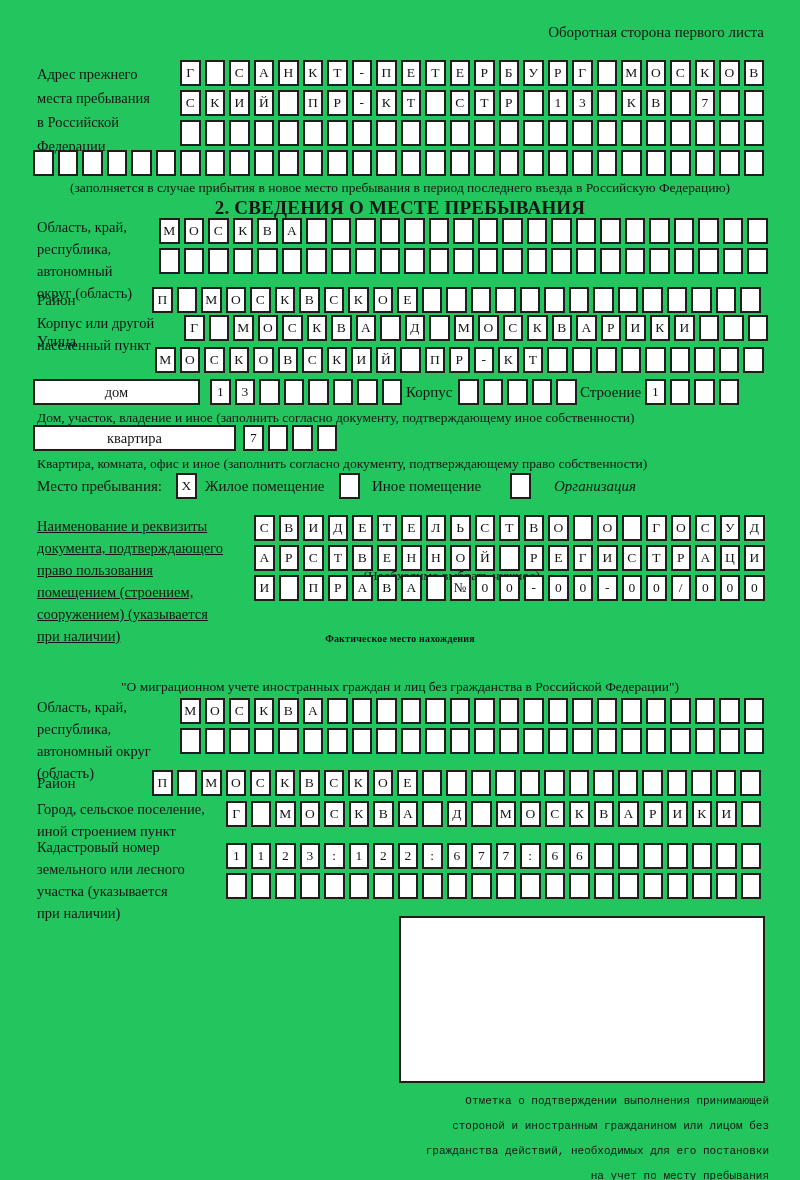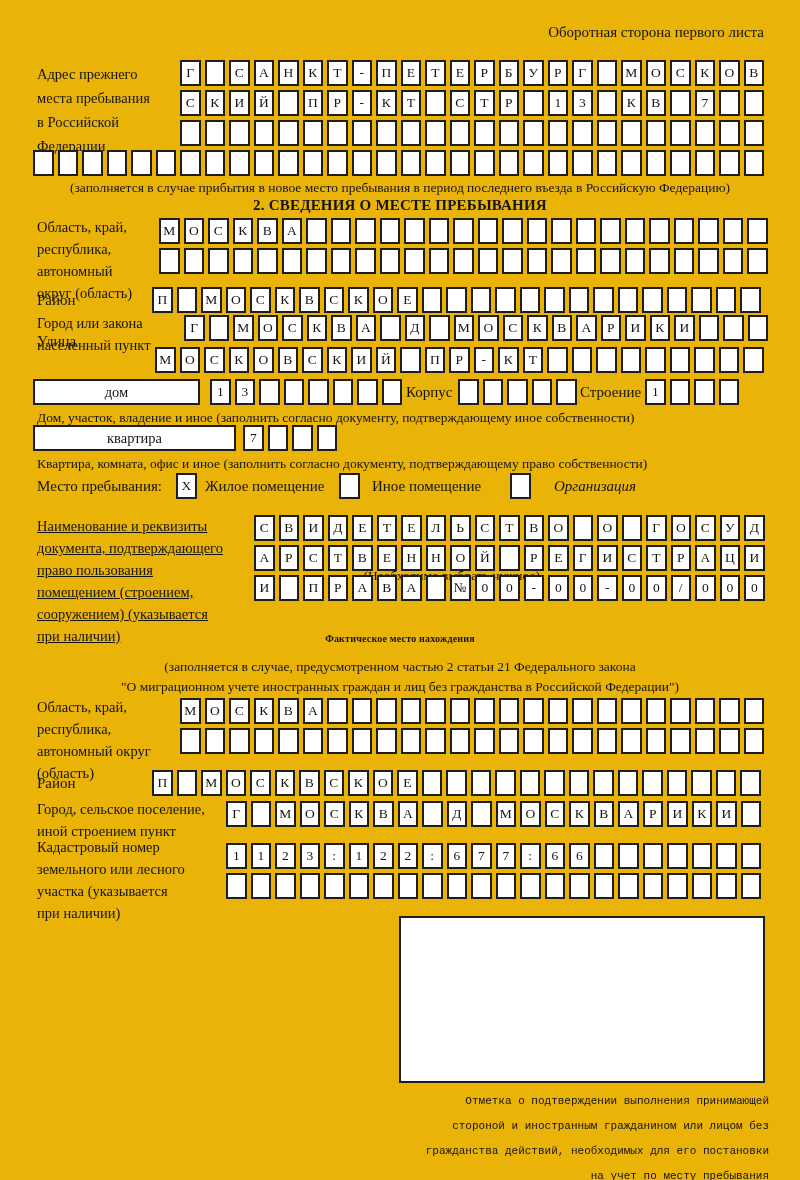--- a/index.html
+++ b/index.html
@@ -1,28 +1,28 @@
 <!DOCTYPE html>
 <html><head>
 <meta charset="utf-8">
 <style>
   html,body{margin:0;padding:0;background:#fff;}
-  .page{position:relative;width:800px;height:1180px;background:#eab308;overflow:hidden;
+  .page{position:relative;width:800px;height:1180px;background:#22c55e;overflow:hidden;
         font-family:"Liberation Serif","DejaVu Serif",serif;color:#141414;}
   .abs{position:absolute;}
   .cells{display:flex;gap:4px;}
   .cell{box-sizing:border-box;width:20.5px;height:26px;border:2px solid #1e1e1e;
         display:flex;align-items:center;justify-content:center;
         font-size:13.5px;line-height:1;background:#fff;}
   .lbl{font-size:15px;line-height:22px;white-space:nowrap;}
   .lbl-lines div{font-size:14.5px;line-height:22px;white-space:nowrap;}
   .lbl-lines.lh24 div{line-height:24px;}
   .cap{font-size:13.5px;white-space:nowrap;}
   .centered{left:0;width:800px;text-align:center;}
-  .title{font-weight:bold;font-size:15px;letter-spacing:.2px;}
+  .title{font-weight:bold;font-size:19px;letter-spacing:.2px;}
   .widebox{box-sizing:border-box;border:2px solid #1e1e1e;height:26px;
            display:flex;align-items:center;justify-content:center;font-size:14.5px;background:#fff;}
   .bigbox{box-sizing:border-box;border:2px solid #1e1e1e;background:#fff;}
   .stampcap div{font-size:11px;line-height:25px;text-align:right;white-space:nowrap;font-family:Liberation Mono, monospace;}
 </style>
 </head>
 <body>
 
 <div class="page">
 
@@ -232,21 +232,21 @@
       <span class="cell"></span>
       <span class="cell"></span>
       <span class="cell"></span>
       <span class="cell"></span>
       <span class="cell"></span>
       <span class="cell"></span>
       <span class="cell"></span>
     </div>
 
   <div class="abs lbl-lines" style="left:37px;top:312px;">
-    <div>Город или закона</div>
+    <div>Корпус или другой</div>
     <div>населенный пункт</div>
   </div>
   <div class="abs cells" style="left:184px;top:315px;">
       <span class="cell">Г</span>
       <span class="cell"></span>
       <span class="cell">М</span>
       <span class="cell">О</span>
       <span class="cell">С</span>
       <span class="cell">К</span>
       <span class="cell">В</span>
@@ -422,21 +422,20 @@
       <span class="cell">-</span>
       <span class="cell">0</span>
       <span class="cell">0</span>
       <span class="cell">/</span>
       <span class="cell">0</span>
       <span class="cell">0</span>
       <span class="cell">0</span>
     </div>
 
   <div class="abs title centered" style="top:633px;font-size:10px;">Фактическое место нахождения</div>
-  <div class="abs cap centered" style="top:659px;">(заполняется в случае, предусмотренном частью 2 статьи 21 Федерального закона</div>
   <div class="abs cap centered" style="top:679px;">"О миграционном учете иностранных граждан и лиц без гражданства в Российской Федерации")</div>
 
   <div class="abs lbl-lines" style="left:37px;top:696px;">
     <div>Область, край,</div>
     <div>республика,</div>
     <div>автономный округ</div>
     <div>(область)</div>
   </div>
   <div class="abs cells" style="left:180px;top:698px;">
       <span class="cell">М</span>

